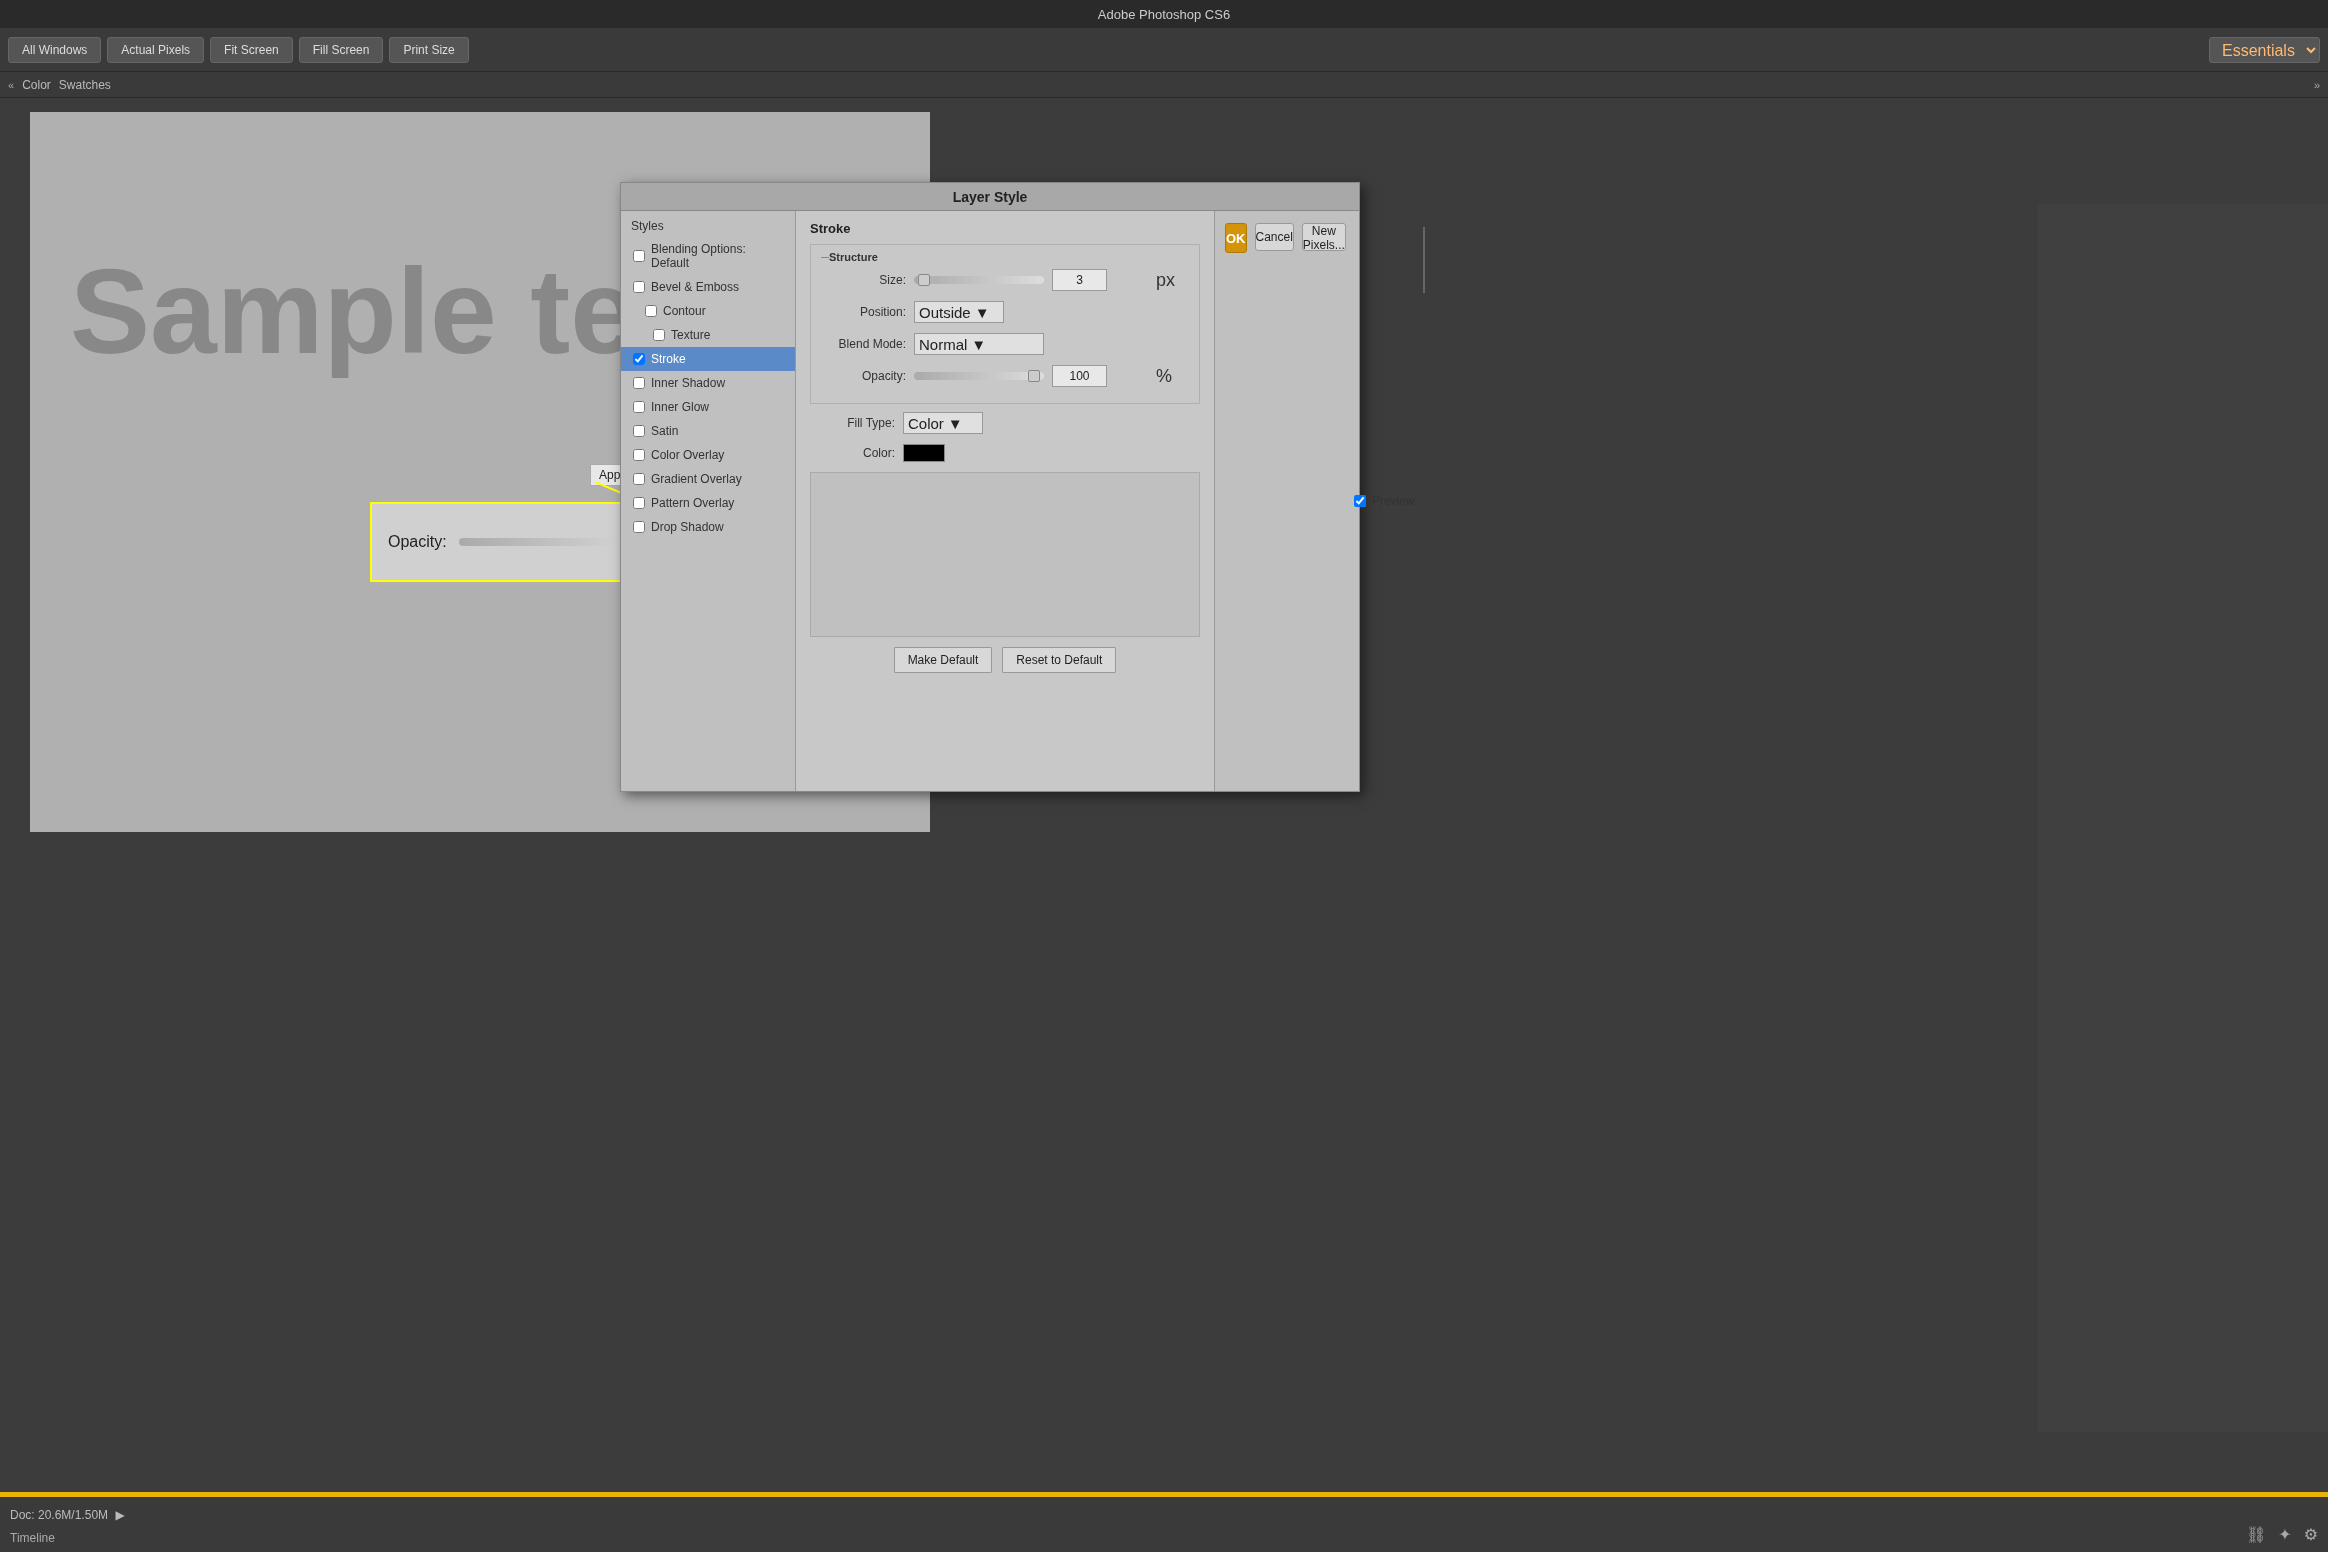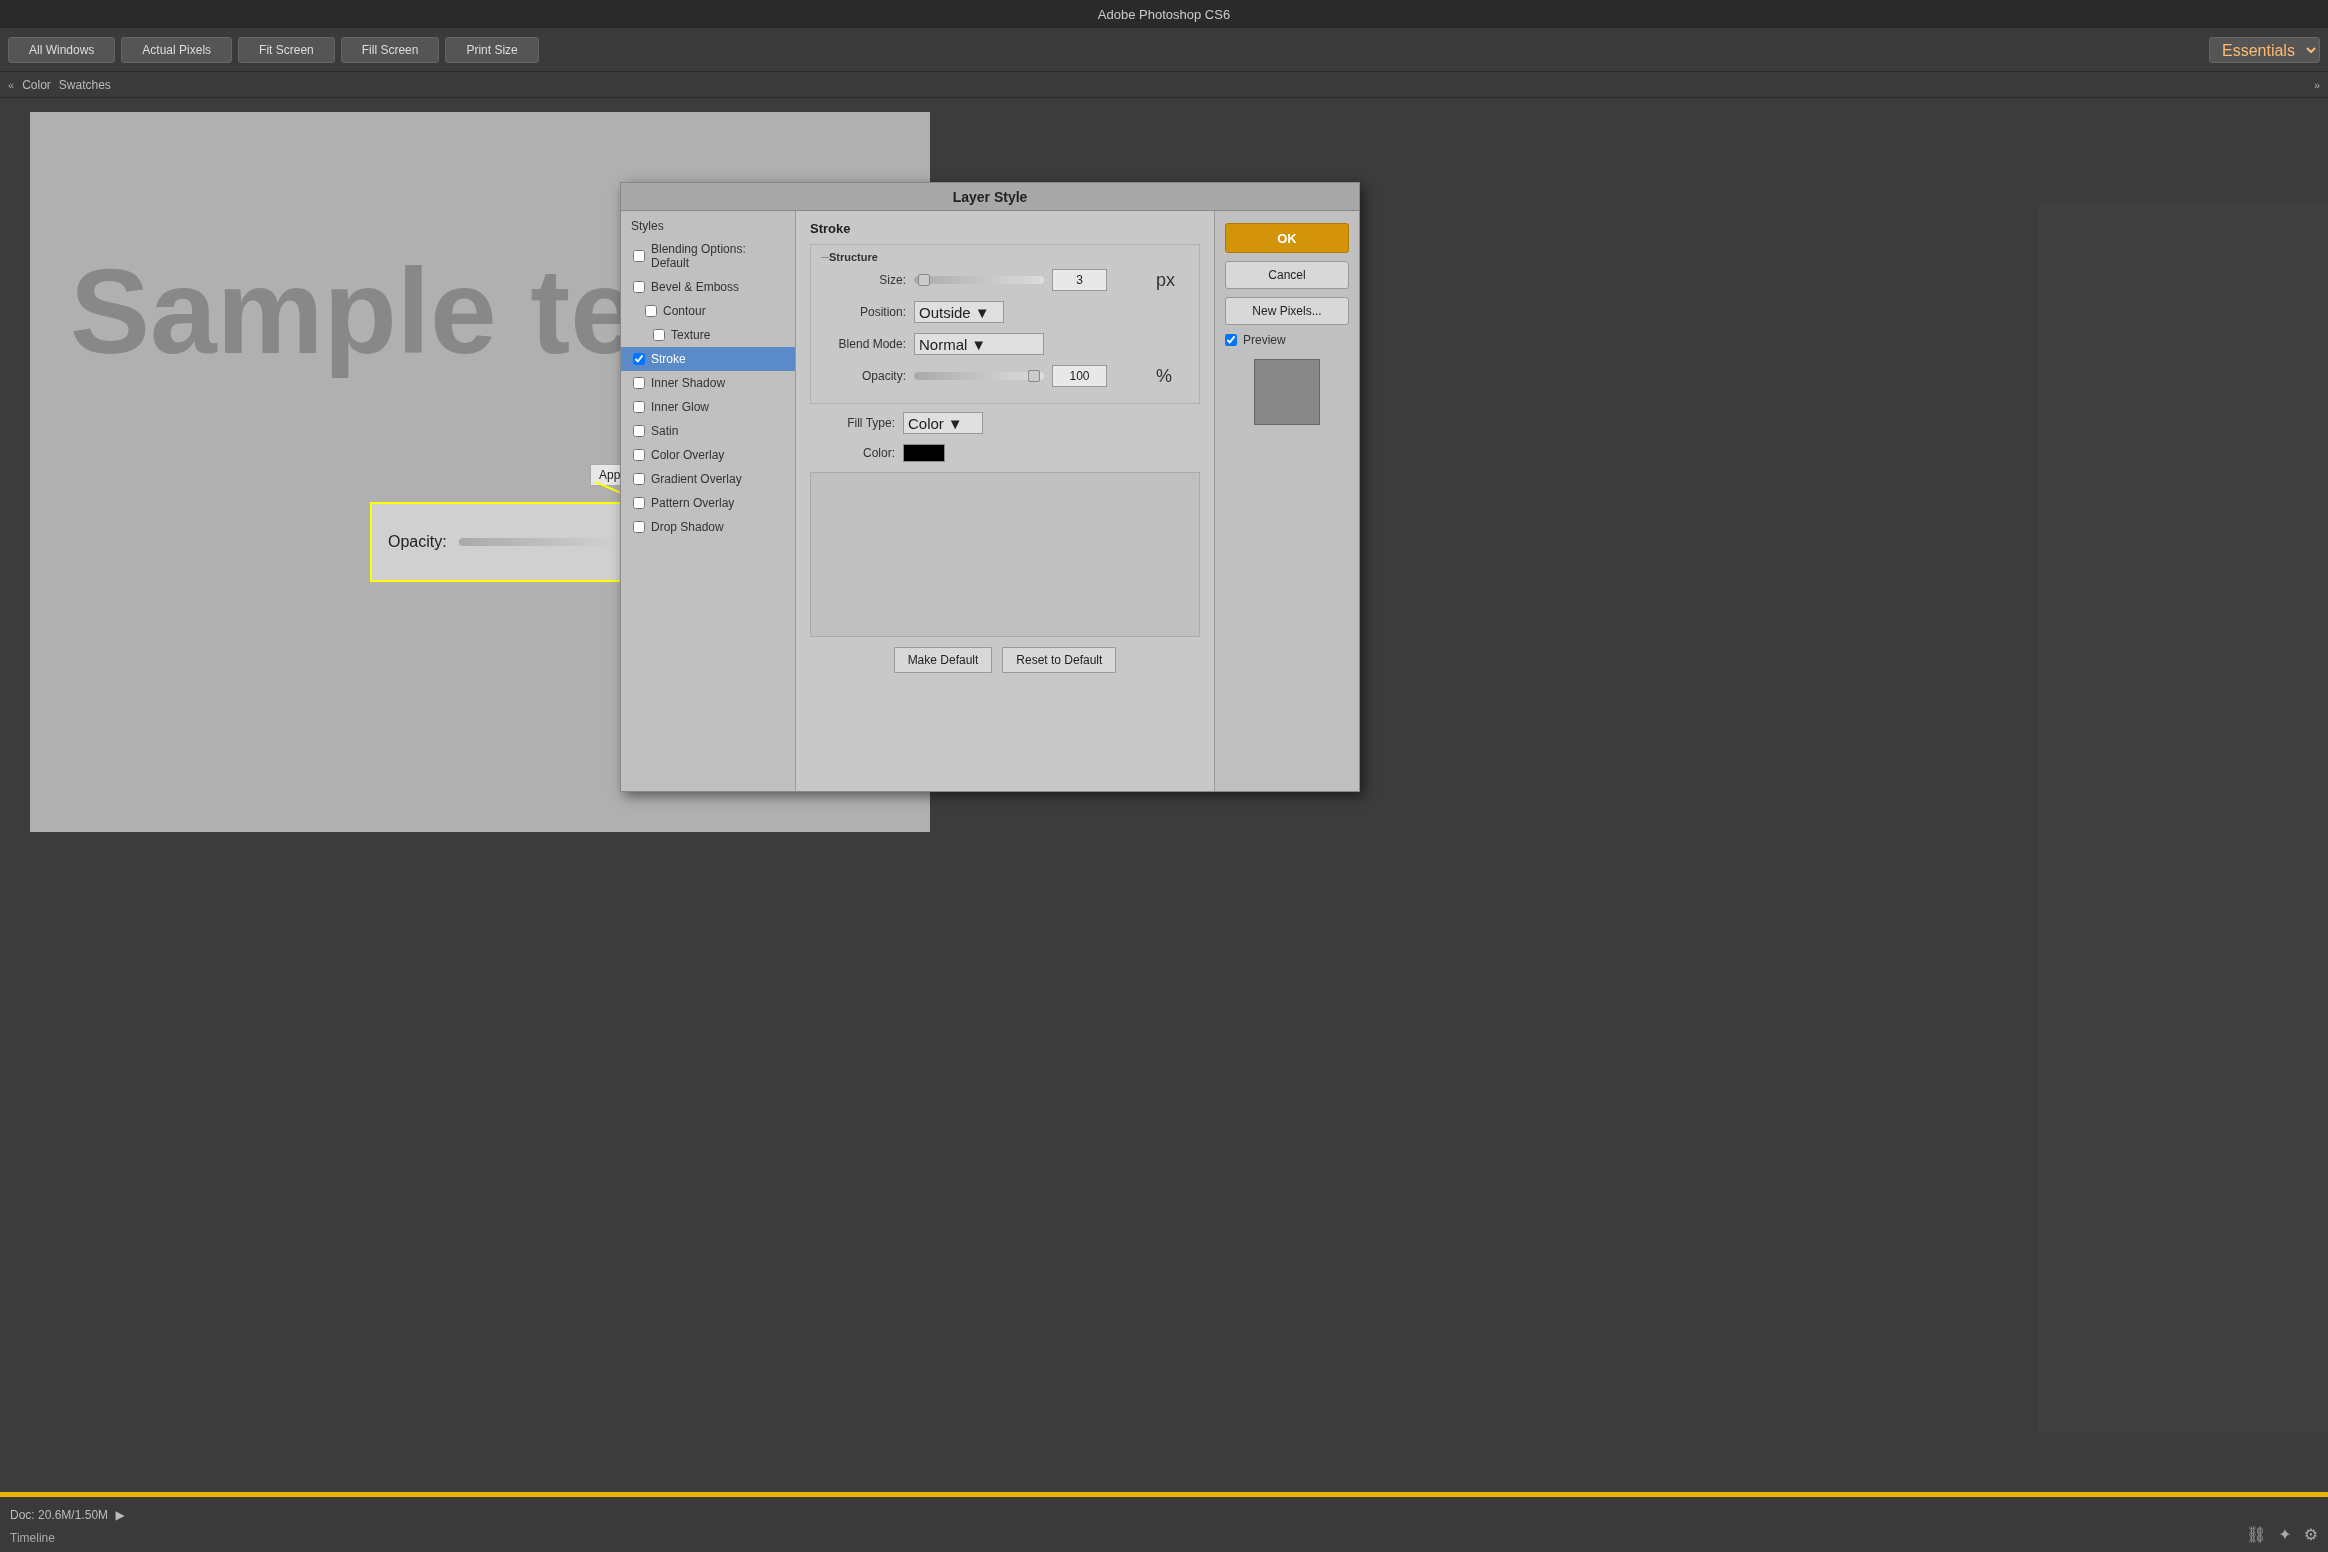--- a/index.html
+++ b/index.html
@@ -33,21 +33,21 @@
       display: flex;
       align-items: center;
       padding: 0 8px;
       gap: 6px;
       border-bottom: 1px solid #2a2a2a;
     }
     .toolbar-btn {
       background: #555;
       border: 1px solid #666;
       color: #ddd;
-      padding: 4px 20px;
+      padding: 4px 13px;
       font-size: 12px;
       border-radius: 3px;
       cursor: pointer;
       height: 26px;
       text-align: center;
     }
 
     .workspace-select {
       margin-left: auto;
       background: #555;
@@ -347,21 +347,21 @@
       border-radius: 1px;
     }
 
     
     .right-panel {
       width: 145px;
       background: #c0c0c0;
       border-left: 1px solid #999;
       padding: 12px 10px;
       display: flex;
-      flex-direction: column;
+      flex-direction: row;
       gap: 8px;
     }
     .ok-btn {
       width: 100%;
       height: 30px;
       background: #d4940a;
       border: 1px solid #b07800;
       color: #fff;
       font-size: 13px;
       font-weight: bold;

